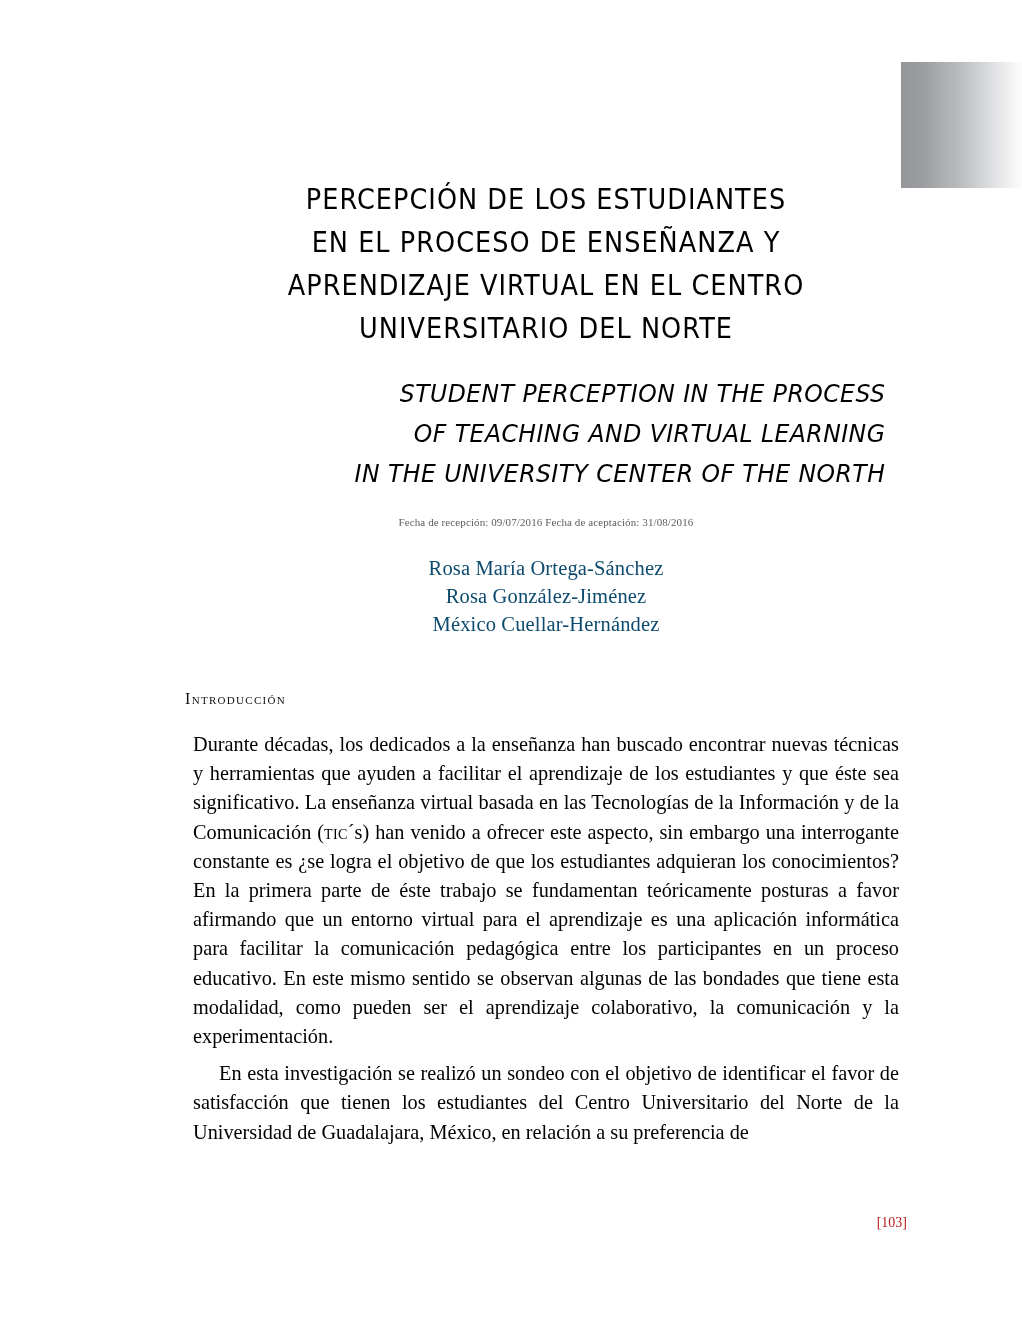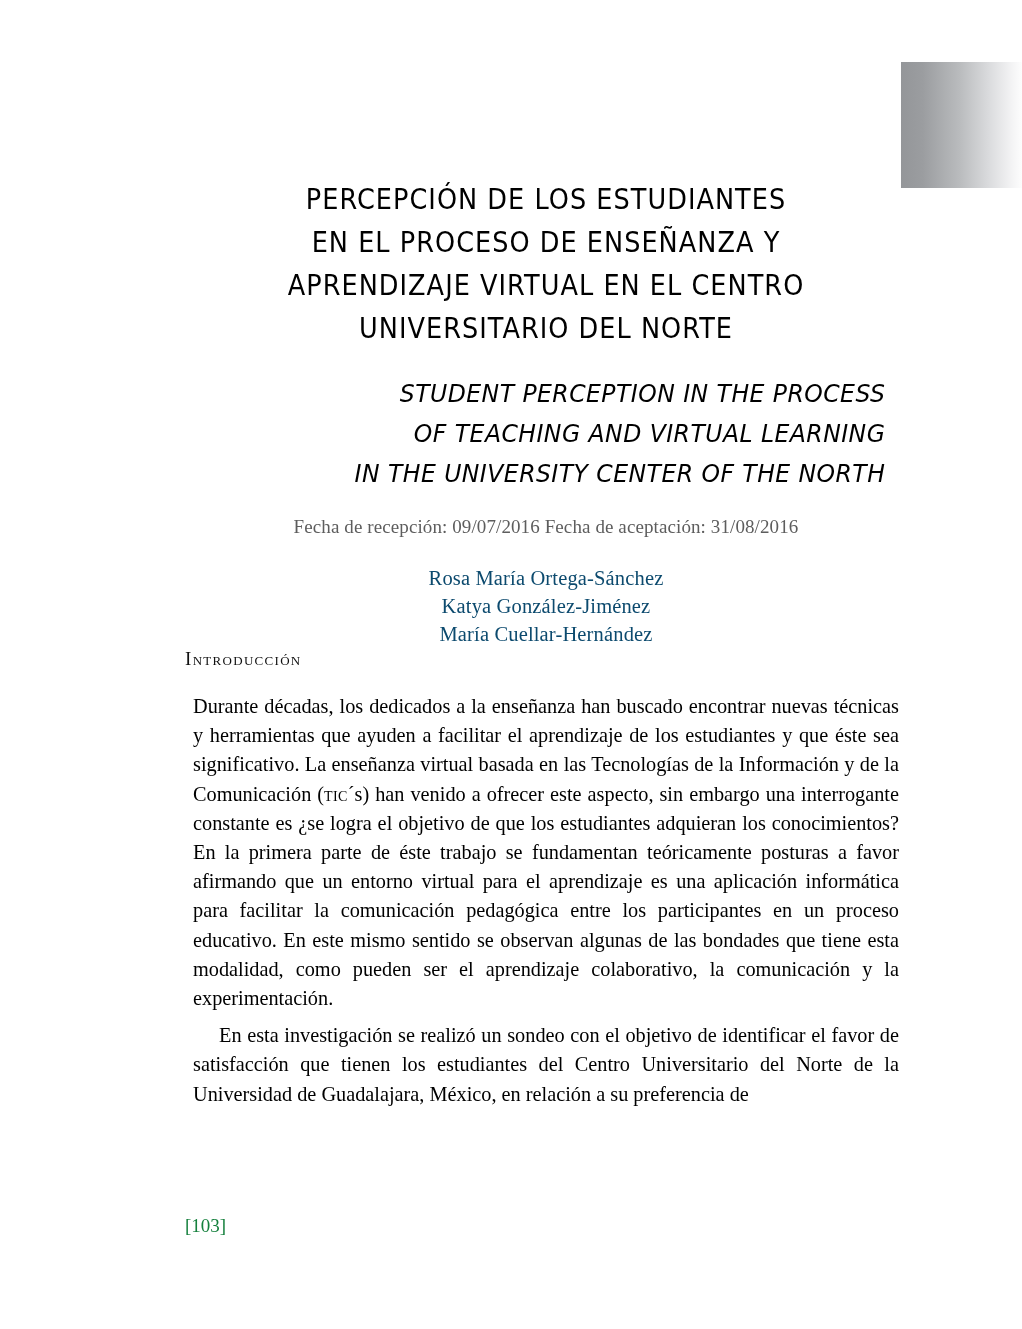--- a/index.html
+++ b/index.html
@@ -69,42 +69,43 @@
     white-space: nowrap;
     transform: scaleX(0.94);
     transform-origin: center center;
   }
 
   
   .dates {
     margin-top: 22px;
     text-align: center;
     font-family: "Liberation Serif", "DejaVu Serif", serif;
-    font-size: 19px;
+    font-size: 11px;
     color: #5d5d5d;
     letter-spacing: 0.1px;
   }
 
   
   .authors {
     margin-top: 26px;
     text-align: center;
   }
   .author {
     font-family: "Liberation Serif", "DejaVu Serif", serif;
     font-size: 20.5px;
     line-height: 28px;
     color: #0c4a6e;
     letter-spacing: 0.15px;
   }
 
   
   .section-heading {
+    margin-top: 52px;
     font-family: "Liberation Serif", "DejaVu Serif", serif;
-    font-size: 19px;
+    font-size: 16px;
     font-variant: small-caps;
     text-transform: lowercase;
     letter-spacing: 1.3px;
     color: #111;
   }
   .section-heading::first-letter {
     text-transform: uppercase;
   }
 
   
@@ -129,24 +130,24 @@
     text-transform: lowercase;
     letter-spacing: 0.4px;
   }
 
   
   .folio {
     position: absolute;
     left: 0;
     top: 1215px;
     width: 722px;
-    text-align: left;
+    text-align: right;
     font-family: "Liberation Serif", "DejaVu Serif", serif;
-    font-size: 19px;
-    color: #15803d;
+    font-size: 14px;
+    color: #b91c1c;
   }
 </style>
 </head>
 <body>
 
 <div class="corner-gradient"></div>
 
 <div class="page">
 
   <div class="title-block">
@@ -159,22 +160,22 @@
   <div class="subtitle-block">
     <div class="subtitle-line">STUDENT PERCEPTION IN THE PROCESS</div>
     <div class="subtitle-line">OF TEACHING AND VIRTUAL LEARNING</div>
     <div class="subtitle-line">IN THE UNIVERSITY CENTER OF THE NORTH</div>
   </div>
 
   <div class="dates">Fecha de recepción: 09/07/2016  Fecha de aceptación: 31/08/2016</div>
 
   <div class="authors">
     <div class="author">Rosa María Ortega-Sánchez</div>
-    <div class="author">Katya González-Jiménez</div>
-    <div class="author">María Cuellar-Hernández</div>
+    <div class="author">Rosa González-Jiménez</div>
+    <div class="author">México Cuellar-Hernández</div>
   </div>
 
   <div class="section-heading">INTRODUCCIÓN</div>
 
   <div class="body-copy">
     <p class="para"><span>Durante décadas, los dedicados a la enseñanza han buscado encontrar nuevas técnicas y herramientas que ayuden a facilitar el aprendizaje de los estudiantes y que éste sea significativo. La enseñanza virtual basada en las Tecnologías de la Información y de la Comunicación (</span><span class="smallcaps">TIC</span><span>´s) han venido a ofrecer este aspecto, sin embargo una interrogante constante es ¿se logra el objetivo de que los estudiantes adquieran los conocimientos? En la primera parte de éste trabajo se fundamentan teóricamente posturas a favor afirmando que un entorno virtual para el aprendizaje es una aplicación informática para facilitar la comunicación pedagógica entre los participantes en un proceso educativo. En este mismo sentido se observan algunas de las bondades que tiene esta modalidad, como pueden ser el aprendizaje colaborativo, la comunicación y la experimentación.</span></p>
     <p class="para">En esta investigación se realizó un sondeo con el objetivo de identificar el favor de satisfacción que tienen los estudiantes del Centro Universitario del Norte de la Universidad de Guadalajara, México, en relación a su preferencia de</p>
   </div>
 
   <div class="folio">[103]</div>

